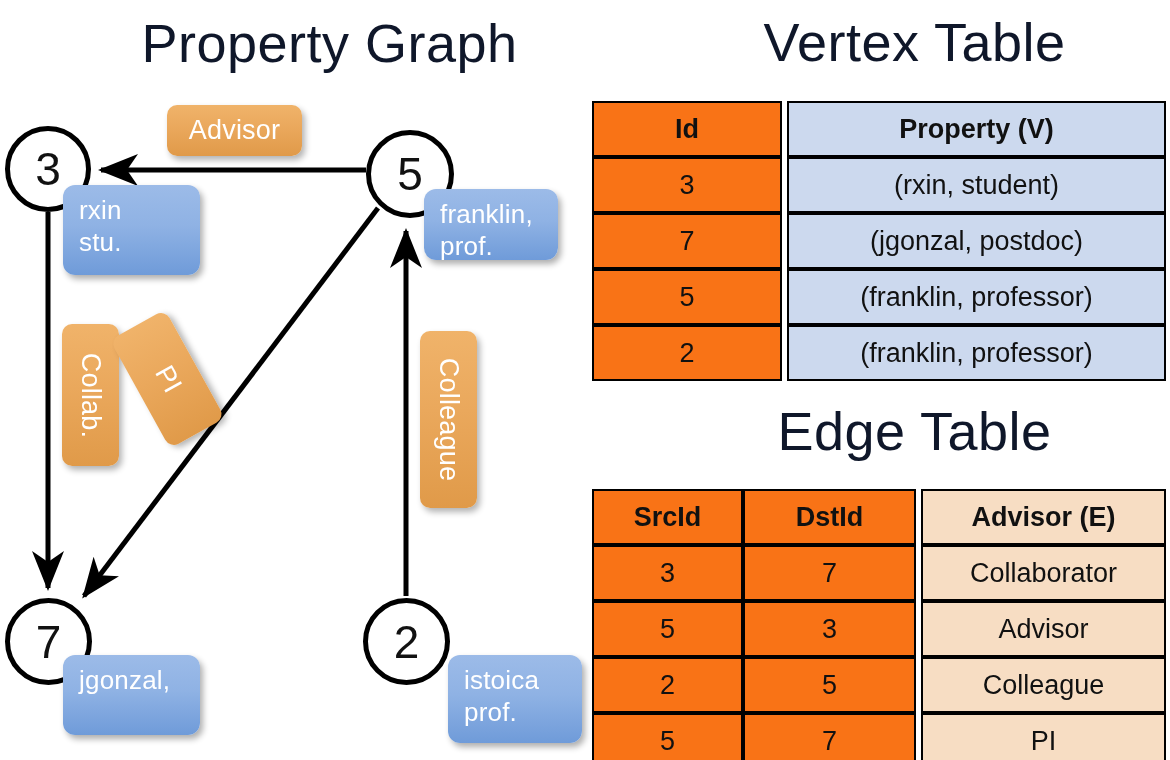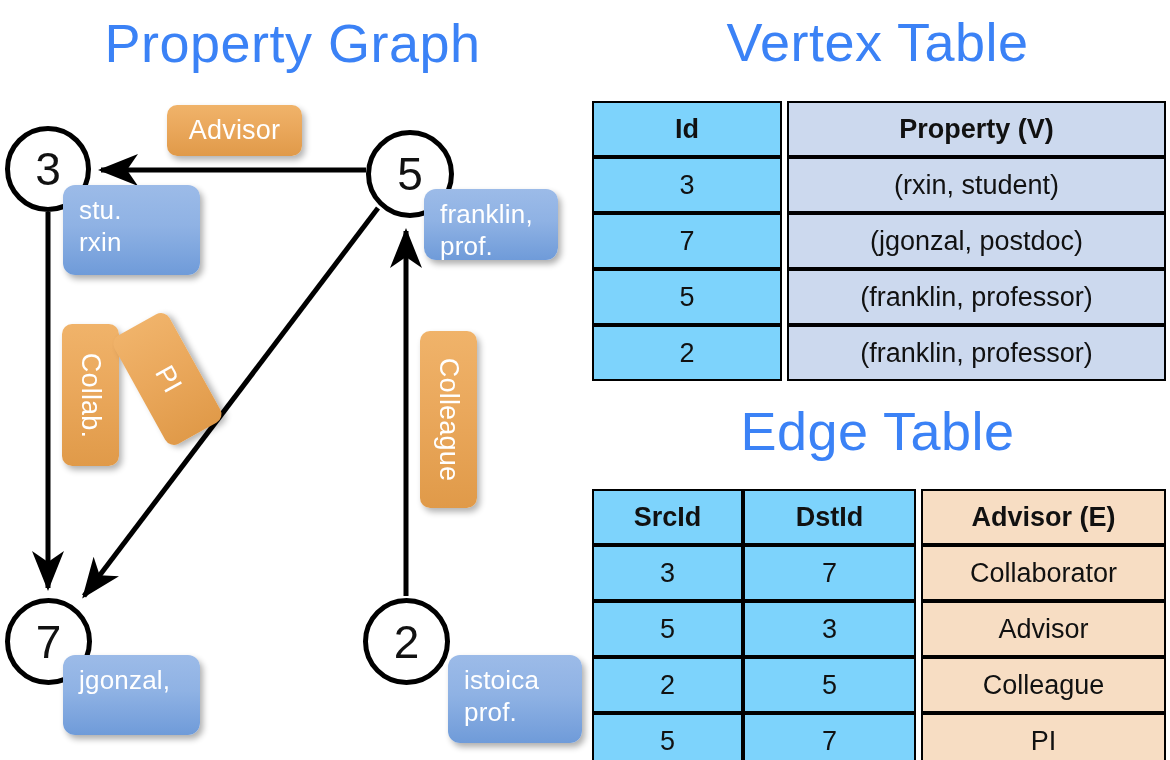--- a/index.html
+++ b/index.html
@@ -16,23 +16,24 @@
     color: #000000;
   }
 
   
   .title {
     position: absolute;
     font-family: "Liberation Sans", sans-serif;
     font-weight: 300;
     font-size: 54px;
     letter-spacing: 0.5px;
-    color: #3b82f6;
+    color: #0f172a;
     white-space: nowrap;
     text-align: center;
+    padding-left: 37px;
   }
   #title-property-graph { left: 0px;   top: 12px;  width: 585px; }
   #title-vertex-table   { left: 585px; top: 11px;  width: 585px; }
   #title-edge-table     { left: 585px; top: 400px; width: 585px; }
 
   
   #graph-panel {
     position: absolute;
     left: 0; top: 0;
     width: 585px; height: 760px;
@@ -114,21 +115,21 @@
 
   .data-table td, .data-table th {
     border: 2px solid #000000;
     text-align: center;
     font-weight: 300;
     font-size: 27px;
     color: #111;
     padding: 0;
     height: 52px;
     vertical-align: middle;
-    background: #7dd3fc;
+    background: #f97316;
   }
   .data-table th {
     font-weight: bold;
     font-size: 27px;
   }
   .spacer-col {
     border: none !important;
     background: transparent !important;
     width: 5px;
   }
@@ -161,22 +162,22 @@
 
     <line x1="406" y1="596" x2="406" y2="231" stroke="#000" stroke-width="5" marker-end="url(#arrowhead)"></line>
   </svg>
 
   <div class="node-circle" id="node-3">3</div>
   <div class="node-circle" id="node-5">5</div>
   <div class="node-circle" id="node-7">7</div>
   <div class="node-circle" id="node-2">2</div>
 
   <div class="vbox" id="vbox-rxin">
+    <span class="vbox-line">rxin</span>
     <span class="vbox-line">stu.</span>
-    <span class="vbox-line">rxin</span>
   </div>
 
   <div class="vbox" id="vbox-franklin">
     <span class="vbox-line">franklin,</span>
     <span class="vbox-line">prof.</span>
   </div>
 
   <div class="vbox" id="vbox-jgonzal">
     <span class="vbox-line">jgonzal,</span>
   </div>

